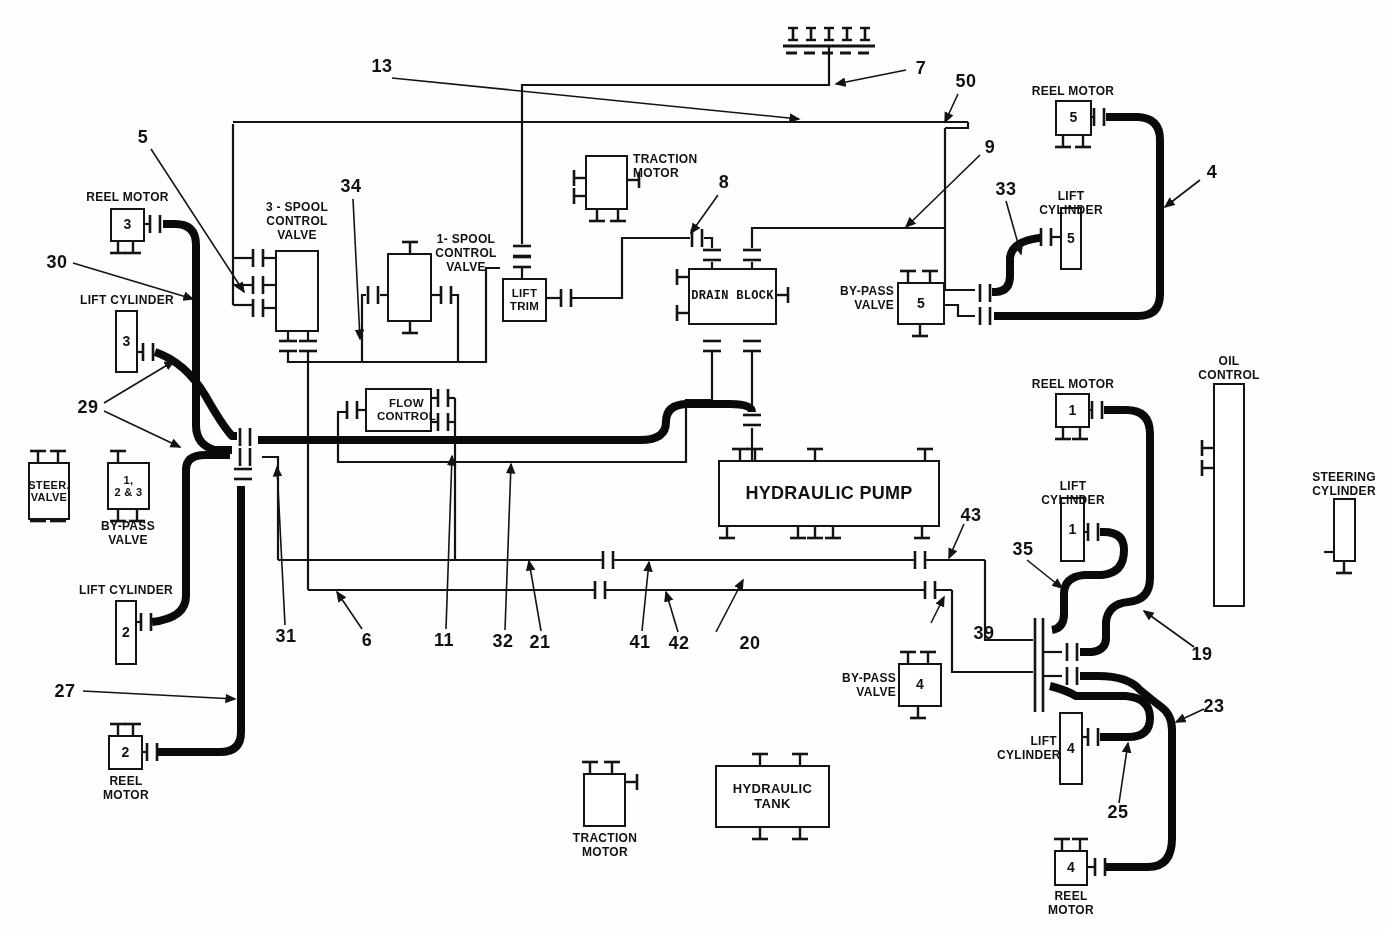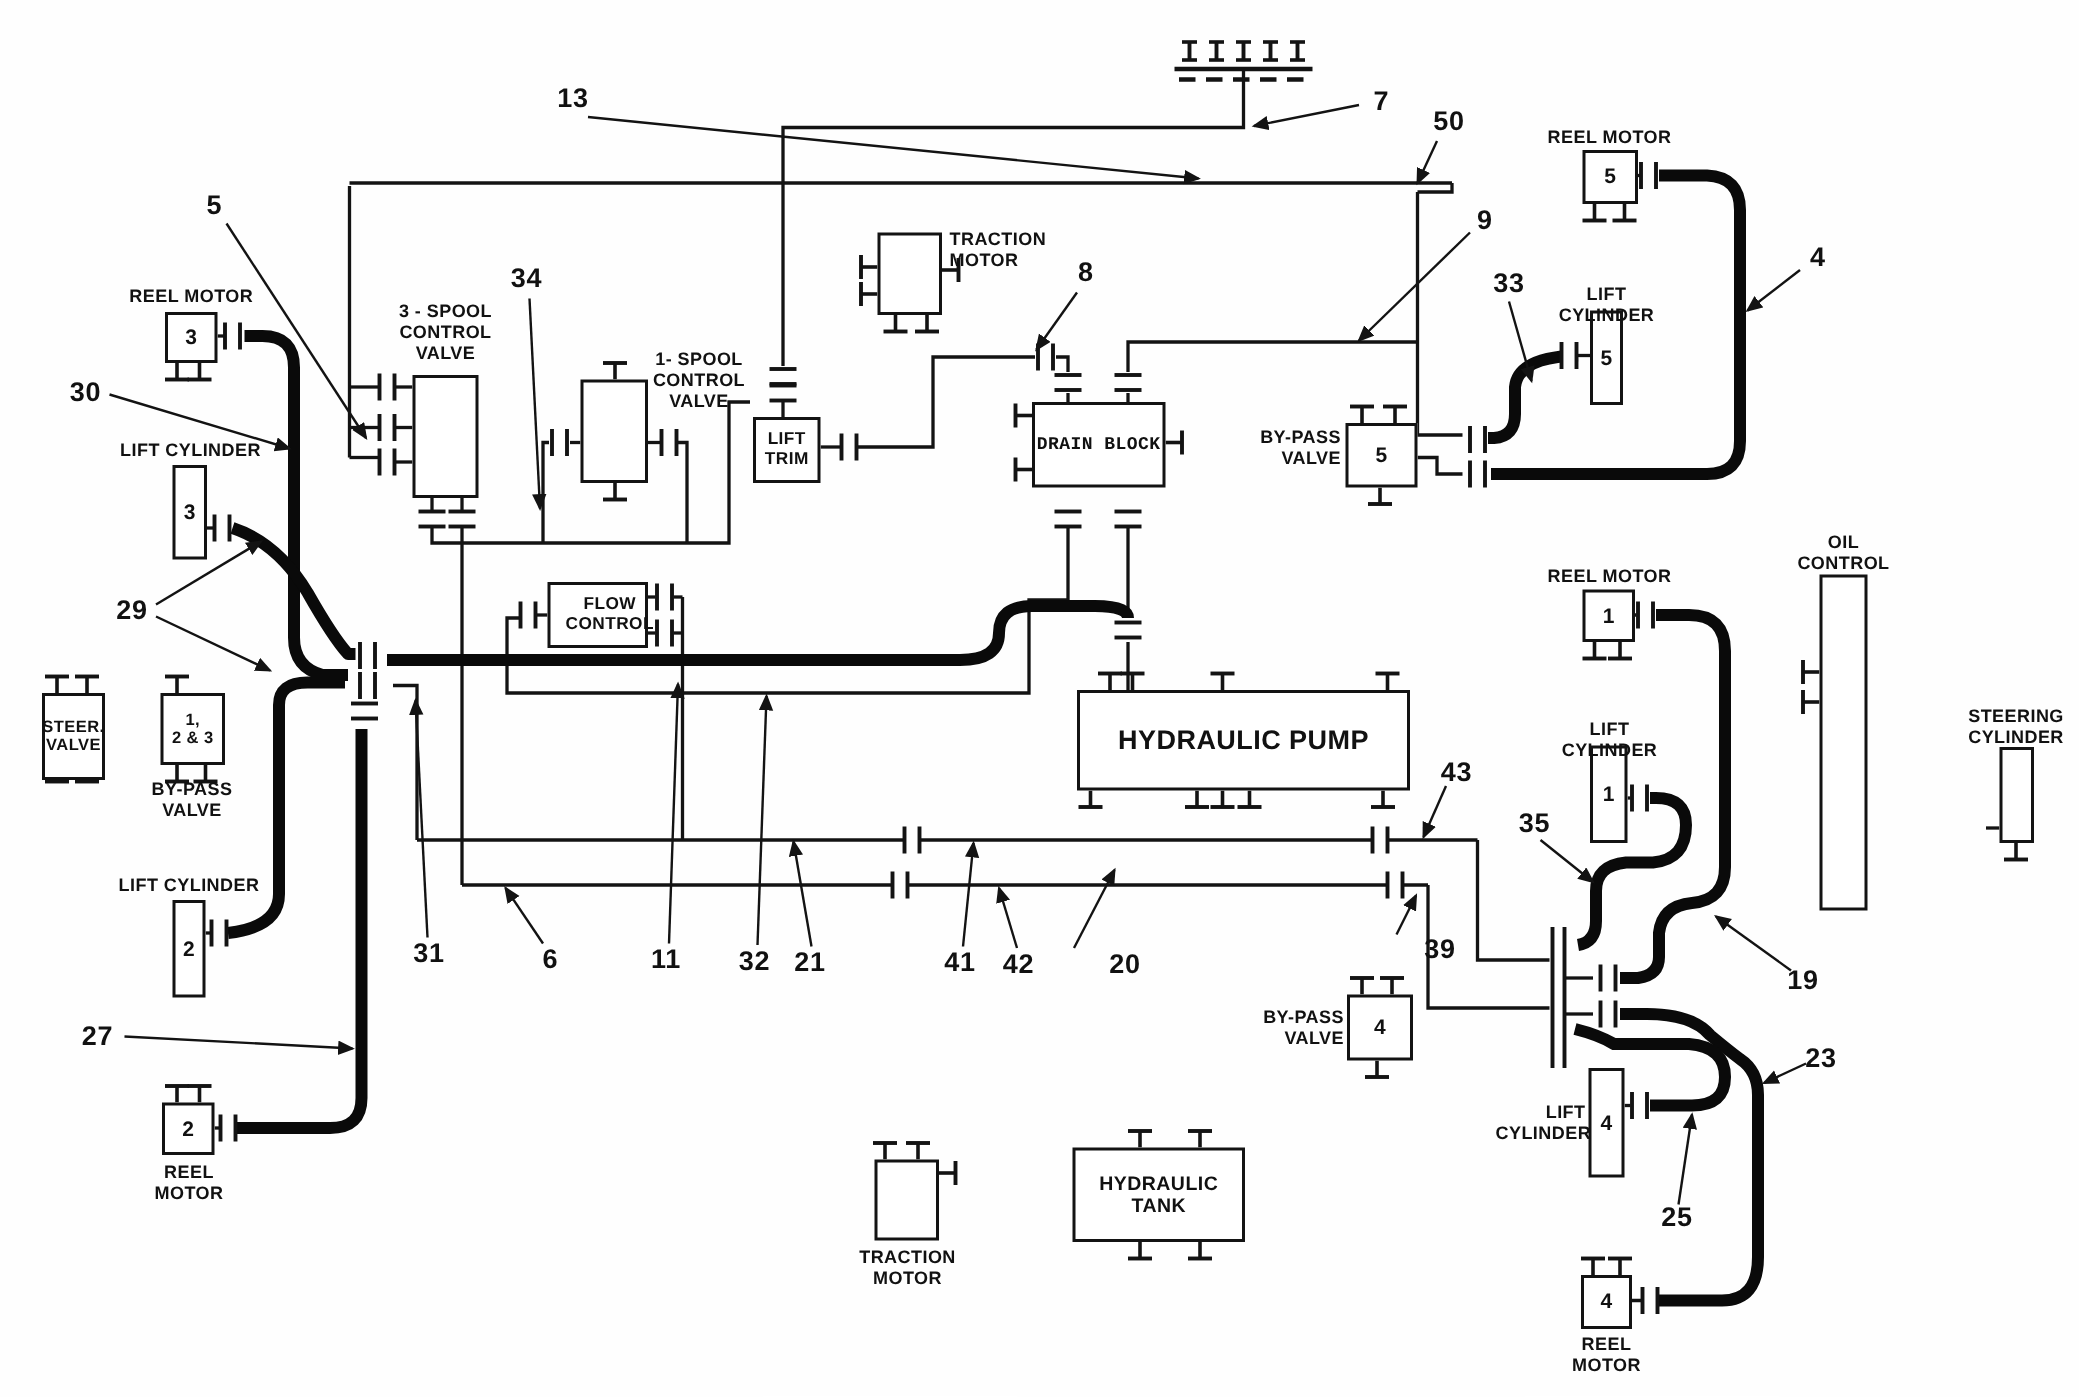--- a/index.html
+++ b/index.html
@@ -438,18 +438,18 @@
       <div class="callout" style="left: 286px; top: 636px;">31</div>
       <div class="callout" style="left: 367px; top: 640px;">6</div>
       <div class="callout" style="left: 444px; top: 640px;">11</div>
       <div class="callout" style="left: 503px; top: 641px;">32</div>
       <div class="callout" style="left: 540px; top: 642px;">21</div>
       <div class="callout" style="left: 640px; top: 642px;">41</div>
       <div class="callout" style="left: 679px; top: 643px;">42</div>
       <div class="callout" style="left: 714px; top: 643px; margin-left: 36px;">20</div>
       <div class="callout" style="left: 971px; top: 515px;">43</div>
       <div class="callout" style="left: 1023px; top: 549px;">35</div>
-      <div class="callout" style="left: 960px; top: 633px;">39</div>
+      <div class="callout" style="left: 984px; top: 633px;">39</div>
       <div class="callout" style="left: 1202px; top: 654px;">19</div>
       <div class="callout" style="left: 1214px; top: 706px;">23</div>
       <div class="callout" style="left: 1118px; top: 812px;">25</div>
     </div>
 </div>
 
 </body></html>

